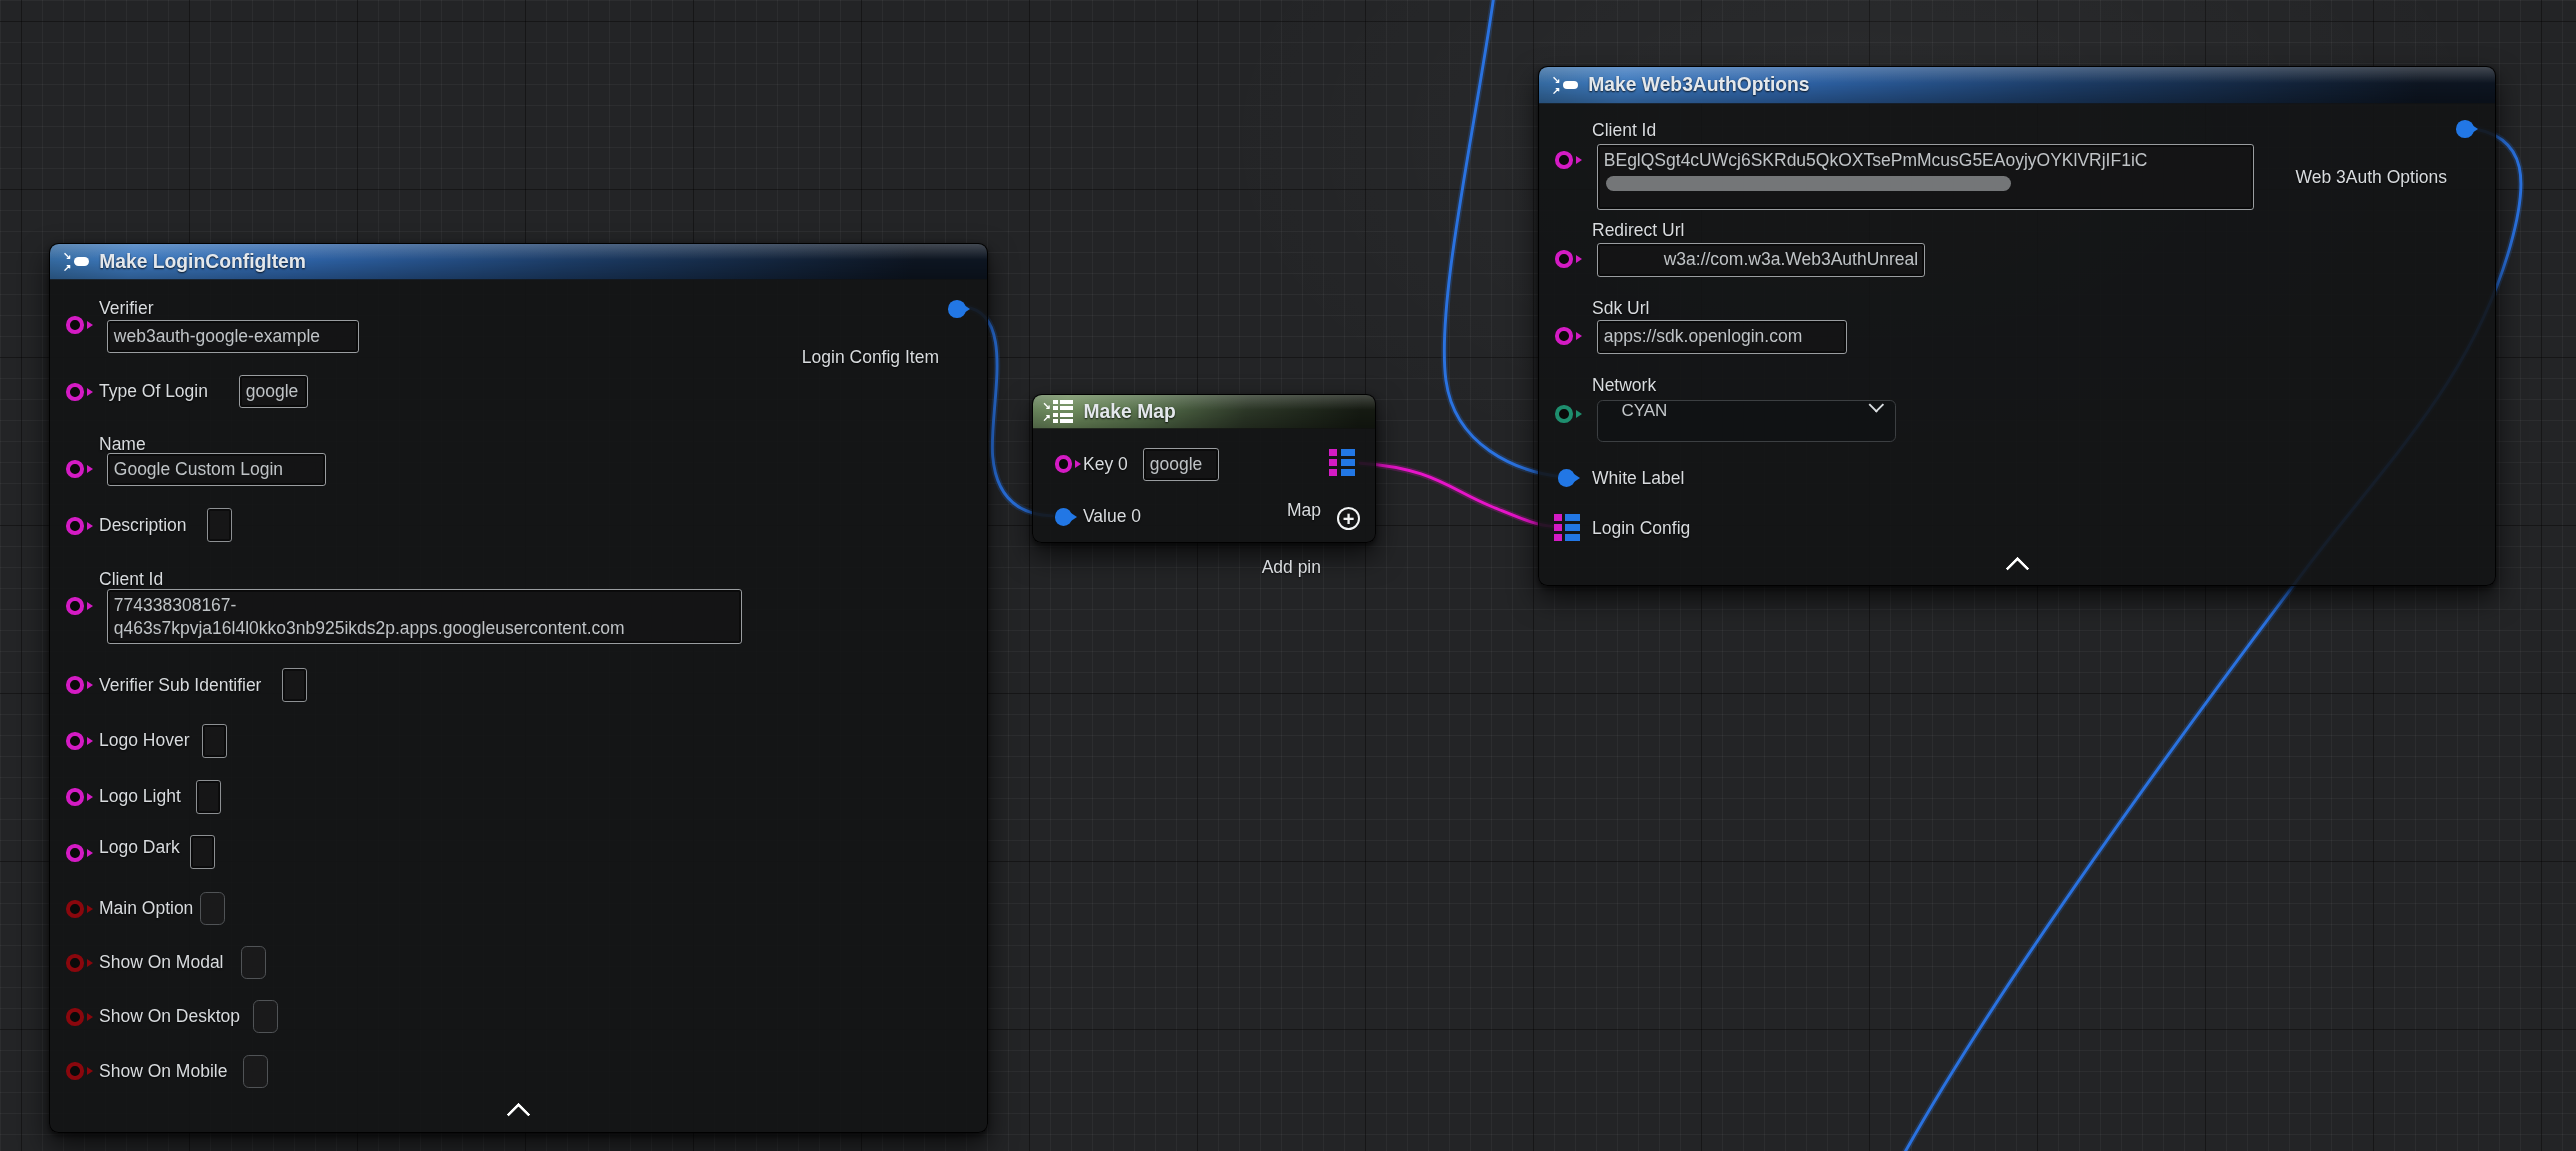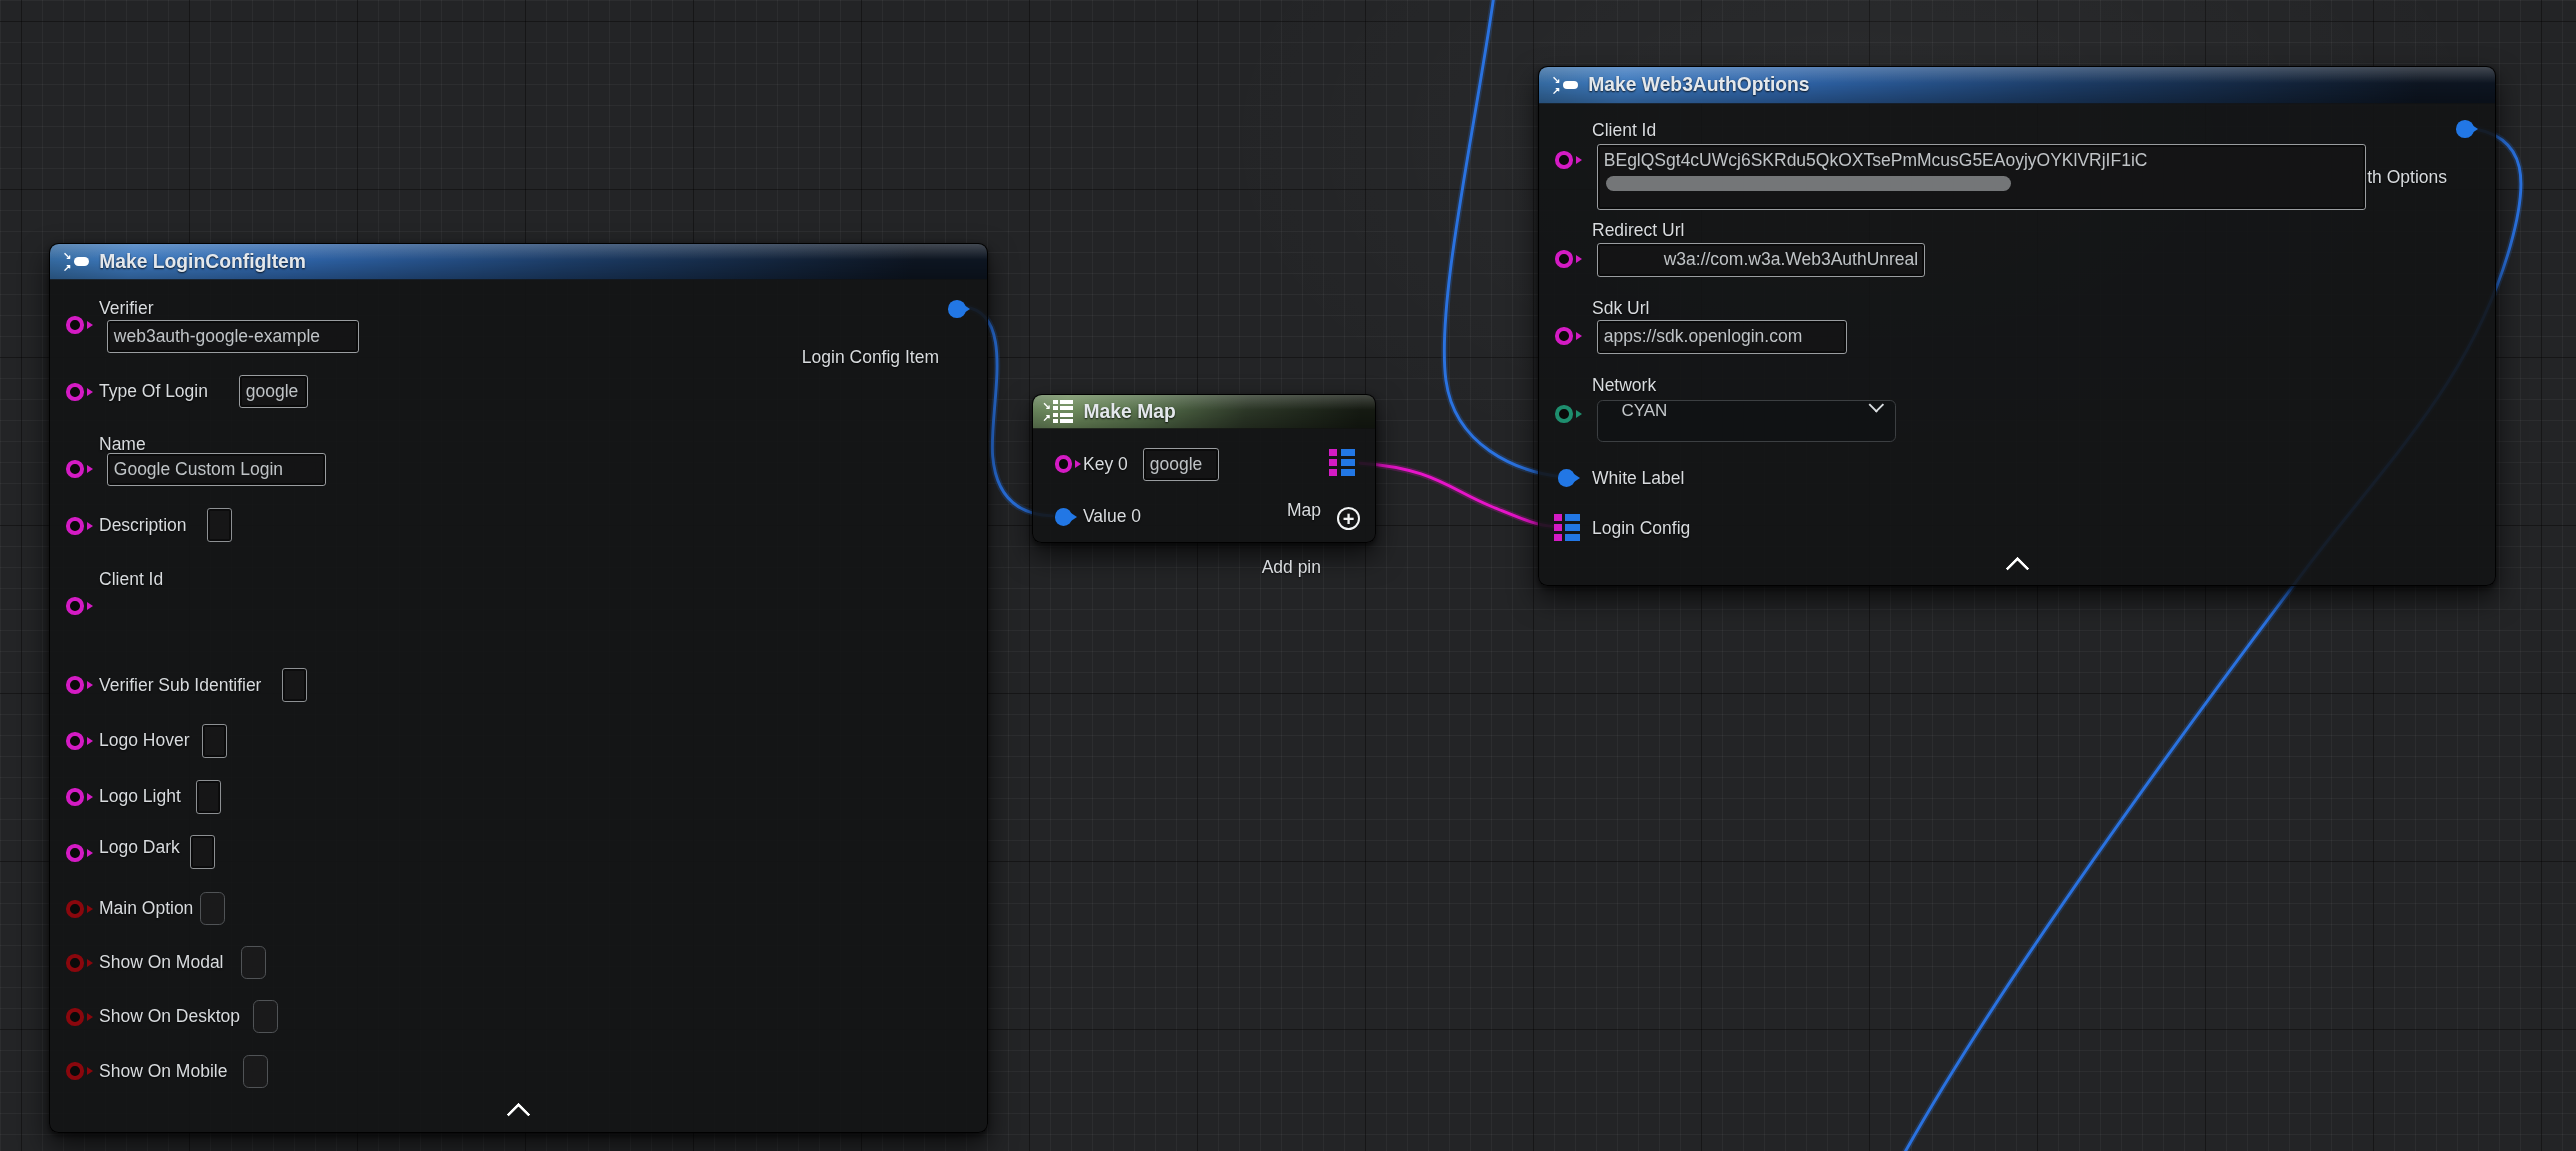--- a/index.html
+++ b/index.html
@@ -132,20 +132,21 @@
     <div class="lbl" style="left:49px;top:191px;">Name</div>
     <span class="pin hollow p-str" style="left:16.4px;top:216px;"></span>
     <div class="field" style="left:57px;top:209px;width:219px;height:33px;">Google Custom Login</div>
 
     <span class="pin hollow p-str" style="left:16.4px;top:273px;"></span>
     <div class="lbl" style="left:49px;top:272px;">Description</div>
     <div class="ebox" style="left:157px;top:264px;"></div>
 
     <div class="lbl" style="left:49px;top:326px;">Client Id</div>
     <span class="pin hollow p-str" style="left:16.4px;top:353px;"></span>
+    <div class="field wrap" style="left:57px;top:345px;width:635px;height:55px;">774338308167-q463s7kpvja16l4l0kko3nb925ikds2p.apps.googleusercontent.com</div>
 
     <span class="pin hollow p-str" style="left:16.4px;top:432px;"></span>
     <div class="lbl" style="left:49px;top:432px;">Verifier Sub Identifier</div>
     <div class="ebox" style="left:232px;top:424px;"></div>
 
     <span class="pin hollow p-str" style="left:16.4px;top:488px;"></span>
     <div class="lbl" style="left:49px;top:487px;">Logo Hover</div>
     <div class="ebox" style="left:152px;top:480px;"></div>
 
     <span class="pin hollow p-str" style="left:16.4px;top:544px;"></span>
@@ -227,21 +228,21 @@
           <span class="pill"></span>
       </span>
       <span class="title">Make Web3AuthOptions</span>
     </div>
 
     <div class="lbl rlbl" style="right:48px;top:53px;">Web 3Auth Options</div>
     <span class="pin filled p-obj" style="left:917px;top:53px;"></span>
 
     <div class="lbl" style="left:53px;top:54px;">Client Id</div>
     <span class="pin hollow p-str" style="left:16.4px;top:84px;"></span>
-    <div class="field" style="left:58px;top:77px;width:769px;height:66px;">BEglQSgt4cUWcj6SKRdu5QkOXTsePmMcusG5EAoyjyOYKlVRjIF1iC</div>
+    <div class="field" style="left:58px;top:77px;width:657px;height:66px;">BEglQSgt4cUWcj6SKRdu5QkOXTsePmMcusG5EAoyjyOYKlVRjIF1iC</div>
     <div class="scrollbar" style="left:67px;top:109px;width:405px;"></div>
 
     <div class="lbl" style="left:53px;top:154px;">Redirect Url</div>
     <span class="pin hollow p-str" style="left:16.4px;top:183px;"></span>
     <div class="field" style="left:58px;top:176px;width:328px;height:34px;text-align:right;">w3a://com.w3a.Web3AuthUnreal</div>
 
     <div class="lbl" style="left:53px;top:232px;">Sdk Url</div>
     <span class="pin hollow p-str" style="left:16.4px;top:260px;"></span>
     <div class="field" style="left:58px;top:253px;width:250px;height:34px;">apps://sdk.openlogin.com</div>
 

